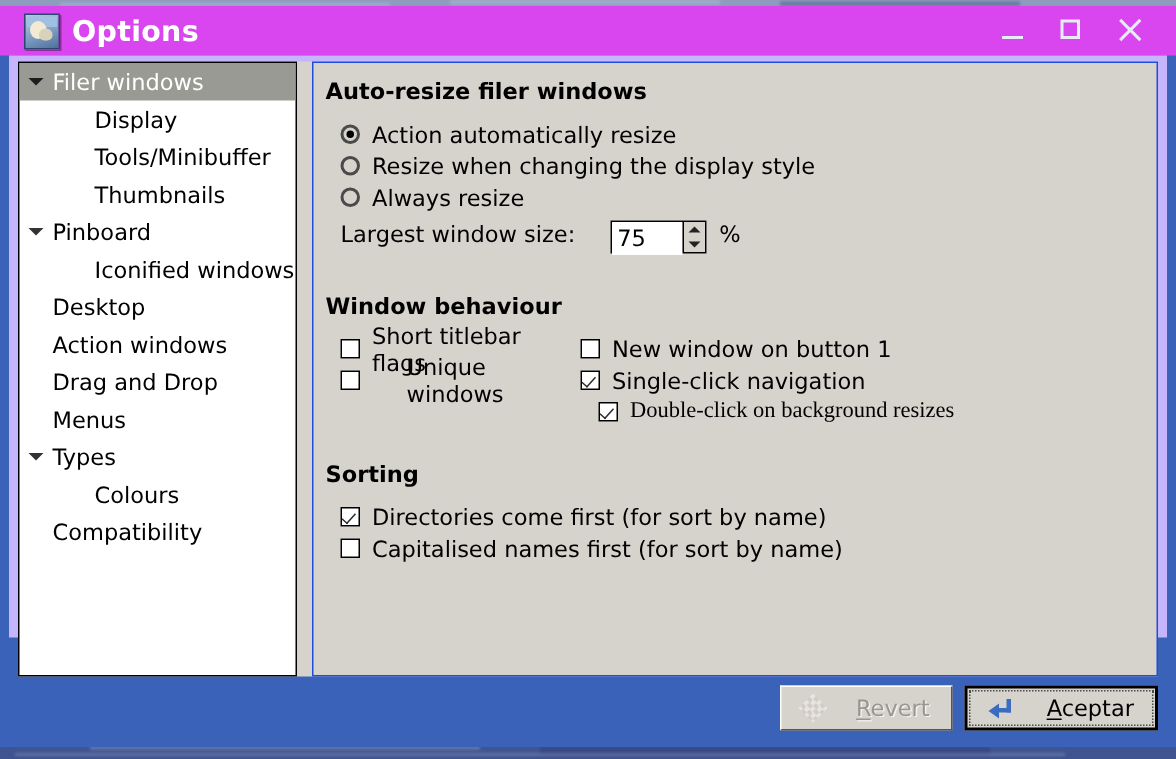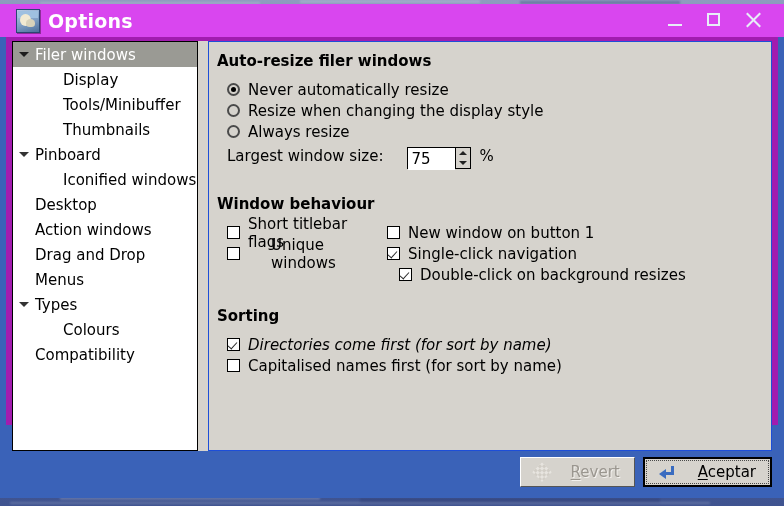--- a/index.html
+++ b/index.html
@@ -66,21 +66,21 @@
   }
   .winbtn.close::before,.winbtn.close::after{
     content:"";position:absolute;left:-1px;top:7px;width:19px;height:2px;background:#e7edf7;
   }
   .winbtn.close::before{transform:rotate(45deg);}
   .winbtn.close::after{transform:rotate(-45deg);}
 
   
   #client{
     position:absolute;left:6px;top:33px;width:772px;height:388px;
-    background:#a21caf;
+    background:#c4b5fd;
     box-sizing:border-box;
   }
   #body-area{
     position:absolute;left:6px;top:4px;width:760px;height:410px;
     display:flex;
   }
   
   #sidebar{
     width:186px;height:410px;background:#ffffff;
     border:1px solid #000;border-right-color:#000;
@@ -293,21 +293,21 @@
 
       <div id="splitter"></div>
 
       <div id="panel">
 
         <div class="grp-title">Auto-resize filer windows</div>
 
         <div id="autoresize-options">
             <div class="row">
               <span class="radio on"></span>
-              <span>Never automatically resize</span>
+              <span>Action automatically resize</span>
             </div>
             <div class="row">
               <span class="radio"></span>
               <span>Resize when changing the display style</span>
             </div>
             <div class="row">
               <span class="radio"></span>
               <span>Always resize</span>
             </div>
           </div>
@@ -339,31 +339,31 @@
             </div>
           <div class="col-r" id="wb-right">
               <div class="row" style="padding-left: 0px;">
                 <span class="cbx"></span>
                 <span>New window on button 1</span>
               </div>
               <div class="row" style="padding-left: 0px;">
                 <span class="cbx on"></span>
                 <span>Single-click navigation</span>
               </div>
-              <div class="row" style="padding-left: 12px;">
+              <div class="row" style="padding-left: 12px; font-family: Liberation Serif, serif;">
                 <span class="cbx on"></span>
                 <span>Double-click on background resizes</span>
               </div>
             </div>
         </div>
 
         <div class="grp-title" style="margin-top:22px;">Sorting</div>
 
         <div id="sorting-options">
-            <div class="row" style="padding-left: 10px; font-style: italic;">
+            <div class="row" style="padding-left: 10px;">
               <span class="cbx on"></span>
               <span>Directories come first (for sort by name)</span>
             </div>
             <div class="row" style="padding-left: 10px;">
               <span class="cbx"></span>
               <span>Capitalised names first (for sort by name)</span>
             </div>
           </div>
 
       </div>

